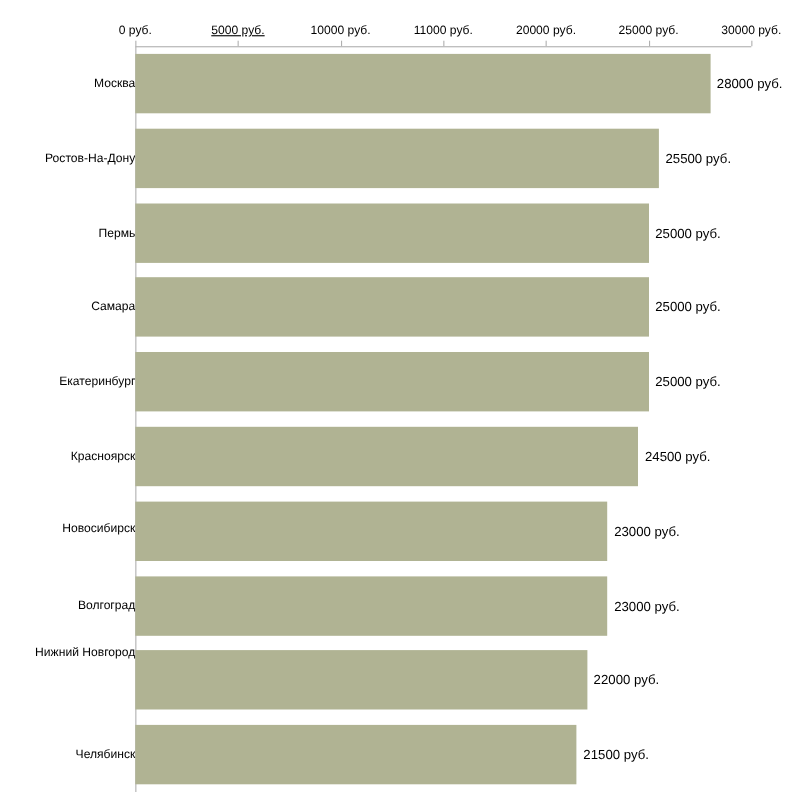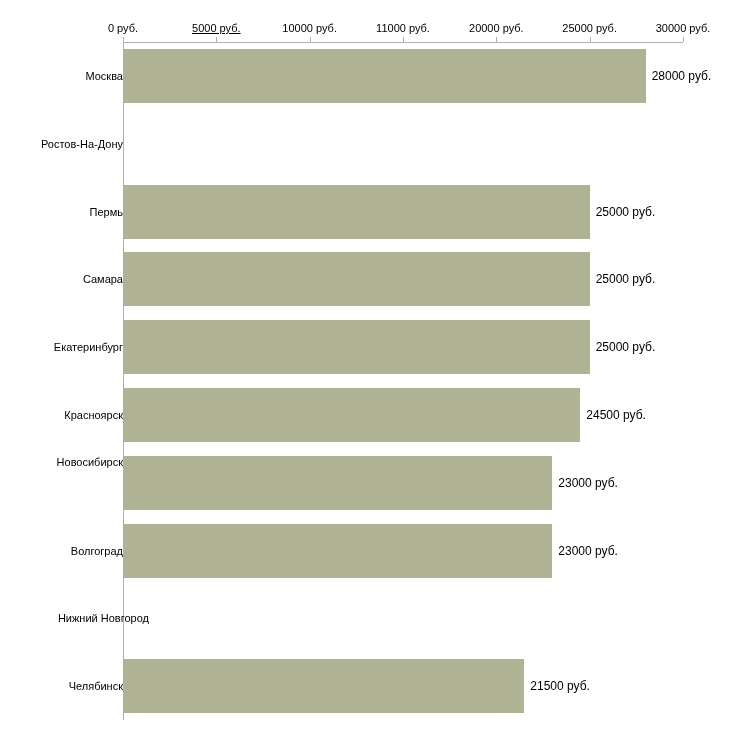--- a/index.html
+++ b/index.html
@@ -115,29 +115,33 @@
       <div class="tick-label" style="left: 683px;">30000 руб.</div>
       <div class="tick-mark" style="left: 683px;"></div>
     </div>
   <div id="catlabels">
       <div class="cat-label" style="top: 63.9px; width: 123px; right: 612px; left: 0px; padding-right: 0px;">Москва</div>
       <div class="cat-label" style="top: 131.7px; width: 123px; right: 596px; left: 0px; padding-right: 16px;">Ростов-На-Дону</div>
       <div class="cat-label" style="top: 199.5px; width: 123px; right: 612px; left: 0px; padding-right: 0px;">Пермь</div>
       <div class="cat-label" style="top: 267.3px; width: 123px; right: 612px; left: 0px; padding-right: 2px;">Самара</div>
       <div class="cat-label" style="top: 335.1px; width: 123px; right: 612px; left: 0px; padding-right: 0px;">Екатеринбург</div>
       <div class="cat-label" style="top: 402.9px; width: 123px; right: 612px; left: 0px; padding-right: 0px;">Красноярск</div>
-      <div class="cat-label" style="top: 450px; width: 123px; right: 612px; left: 0px; padding-right: 0px;">Новосибирск</div>
+      <div class="cat-label" style="top: 469px; width: 123px; right: 612px; left: 0px; padding-right: 0px;">Новосибирск</div>
       <div class="cat-label" style="top: 538.5px; width: 123px; right: 608px; left: 0px; padding-right: 0px;">Волгоград</div>
-      <div class="cat-label" style="top: 606px; width: 123px; right: 612px; left: 0px; padding-right: 0px; padding-left: 26px;">Нижний Новгород</div>
+      <div class="cat-label" style="top: 581px; width: 123px; right: 612px; left: 0px; padding-right: 0px;">Нижний Новгород</div>
       <div class="cat-label" style="top: 674.1px; width: 123px; right: 612px; left: 0px; padding-right: 0px;">Челябинск</div>
     </div>
   <div id="bars" class="plot-area">
       <div class="bar-row" style="top: 6.9px; height: 54px;">
         <div class="bar" style="width: 522.667px; background: rgb(176, 179, 147);"></div>
         <div class="bar-value" style="left: 522.667px;">28000 руб.</div>
+      </div>
+      <div class="bar-row" style="top: 74.7px; height: 54px;">
+        <div class="bar" style="width: 476px; background: rgb(176, 179, 147);"></div>
+        <div class="bar-value" style="left: 476px;">25500 руб.</div>
       </div>
       <div class="bar-row" style="top: 142.5px; height: 54px;">
         <div class="bar" style="width: 466.667px; background: rgb(176, 179, 147);"></div>
         <div class="bar-value" style="left: 466.667px;">25000 руб.</div>
       </div>
       <div class="bar-row" style="top: 210.3px; height: 54px;">
         <div class="bar" style="width: 466.667px; background: rgb(176, 179, 147);"></div>
         <div class="bar-value" style="left: 466.667px;">25000 руб.</div>
       </div>
       <div class="bar-row" style="top: 278.1px; height: 54px;">
@@ -149,19 +153,23 @@
         <div class="bar-value" style="left: 457.333px;">24500 руб.</div>
       </div>
       <div class="bar-row" style="top: 413.7px; height: 54px;">
         <div class="bar" style="width: 429.333px; background: rgb(176, 179, 147);"></div>
         <div class="bar-value" style="left: 429.333px;">23000 руб.</div>
       </div>
       <div class="bar-row" style="top: 481.5px; height: 54px;">
         <div class="bar" style="width: 429.333px; background: rgb(176, 179, 147);"></div>
         <div class="bar-value" style="left: 429.333px;">23000 руб.</div>
       </div>
+      <div class="bar-row" style="top: 549.3px; height: 54px;">
+        <div class="bar" style="width: 410.667px; background: rgb(176, 179, 147);"></div>
+        <div class="bar-value" style="left: 410.667px;">22000 руб.</div>
+      </div>
       <div class="bar-row" style="top: 617.1px; height: 54px;">
         <div class="bar" style="width: 401.333px; background: rgb(176, 179, 147);"></div>
         <div class="bar-value" style="left: 401.333px;">21500 руб.</div>
       </div>
     </div>
 
 </div>
 
 </body></html>

